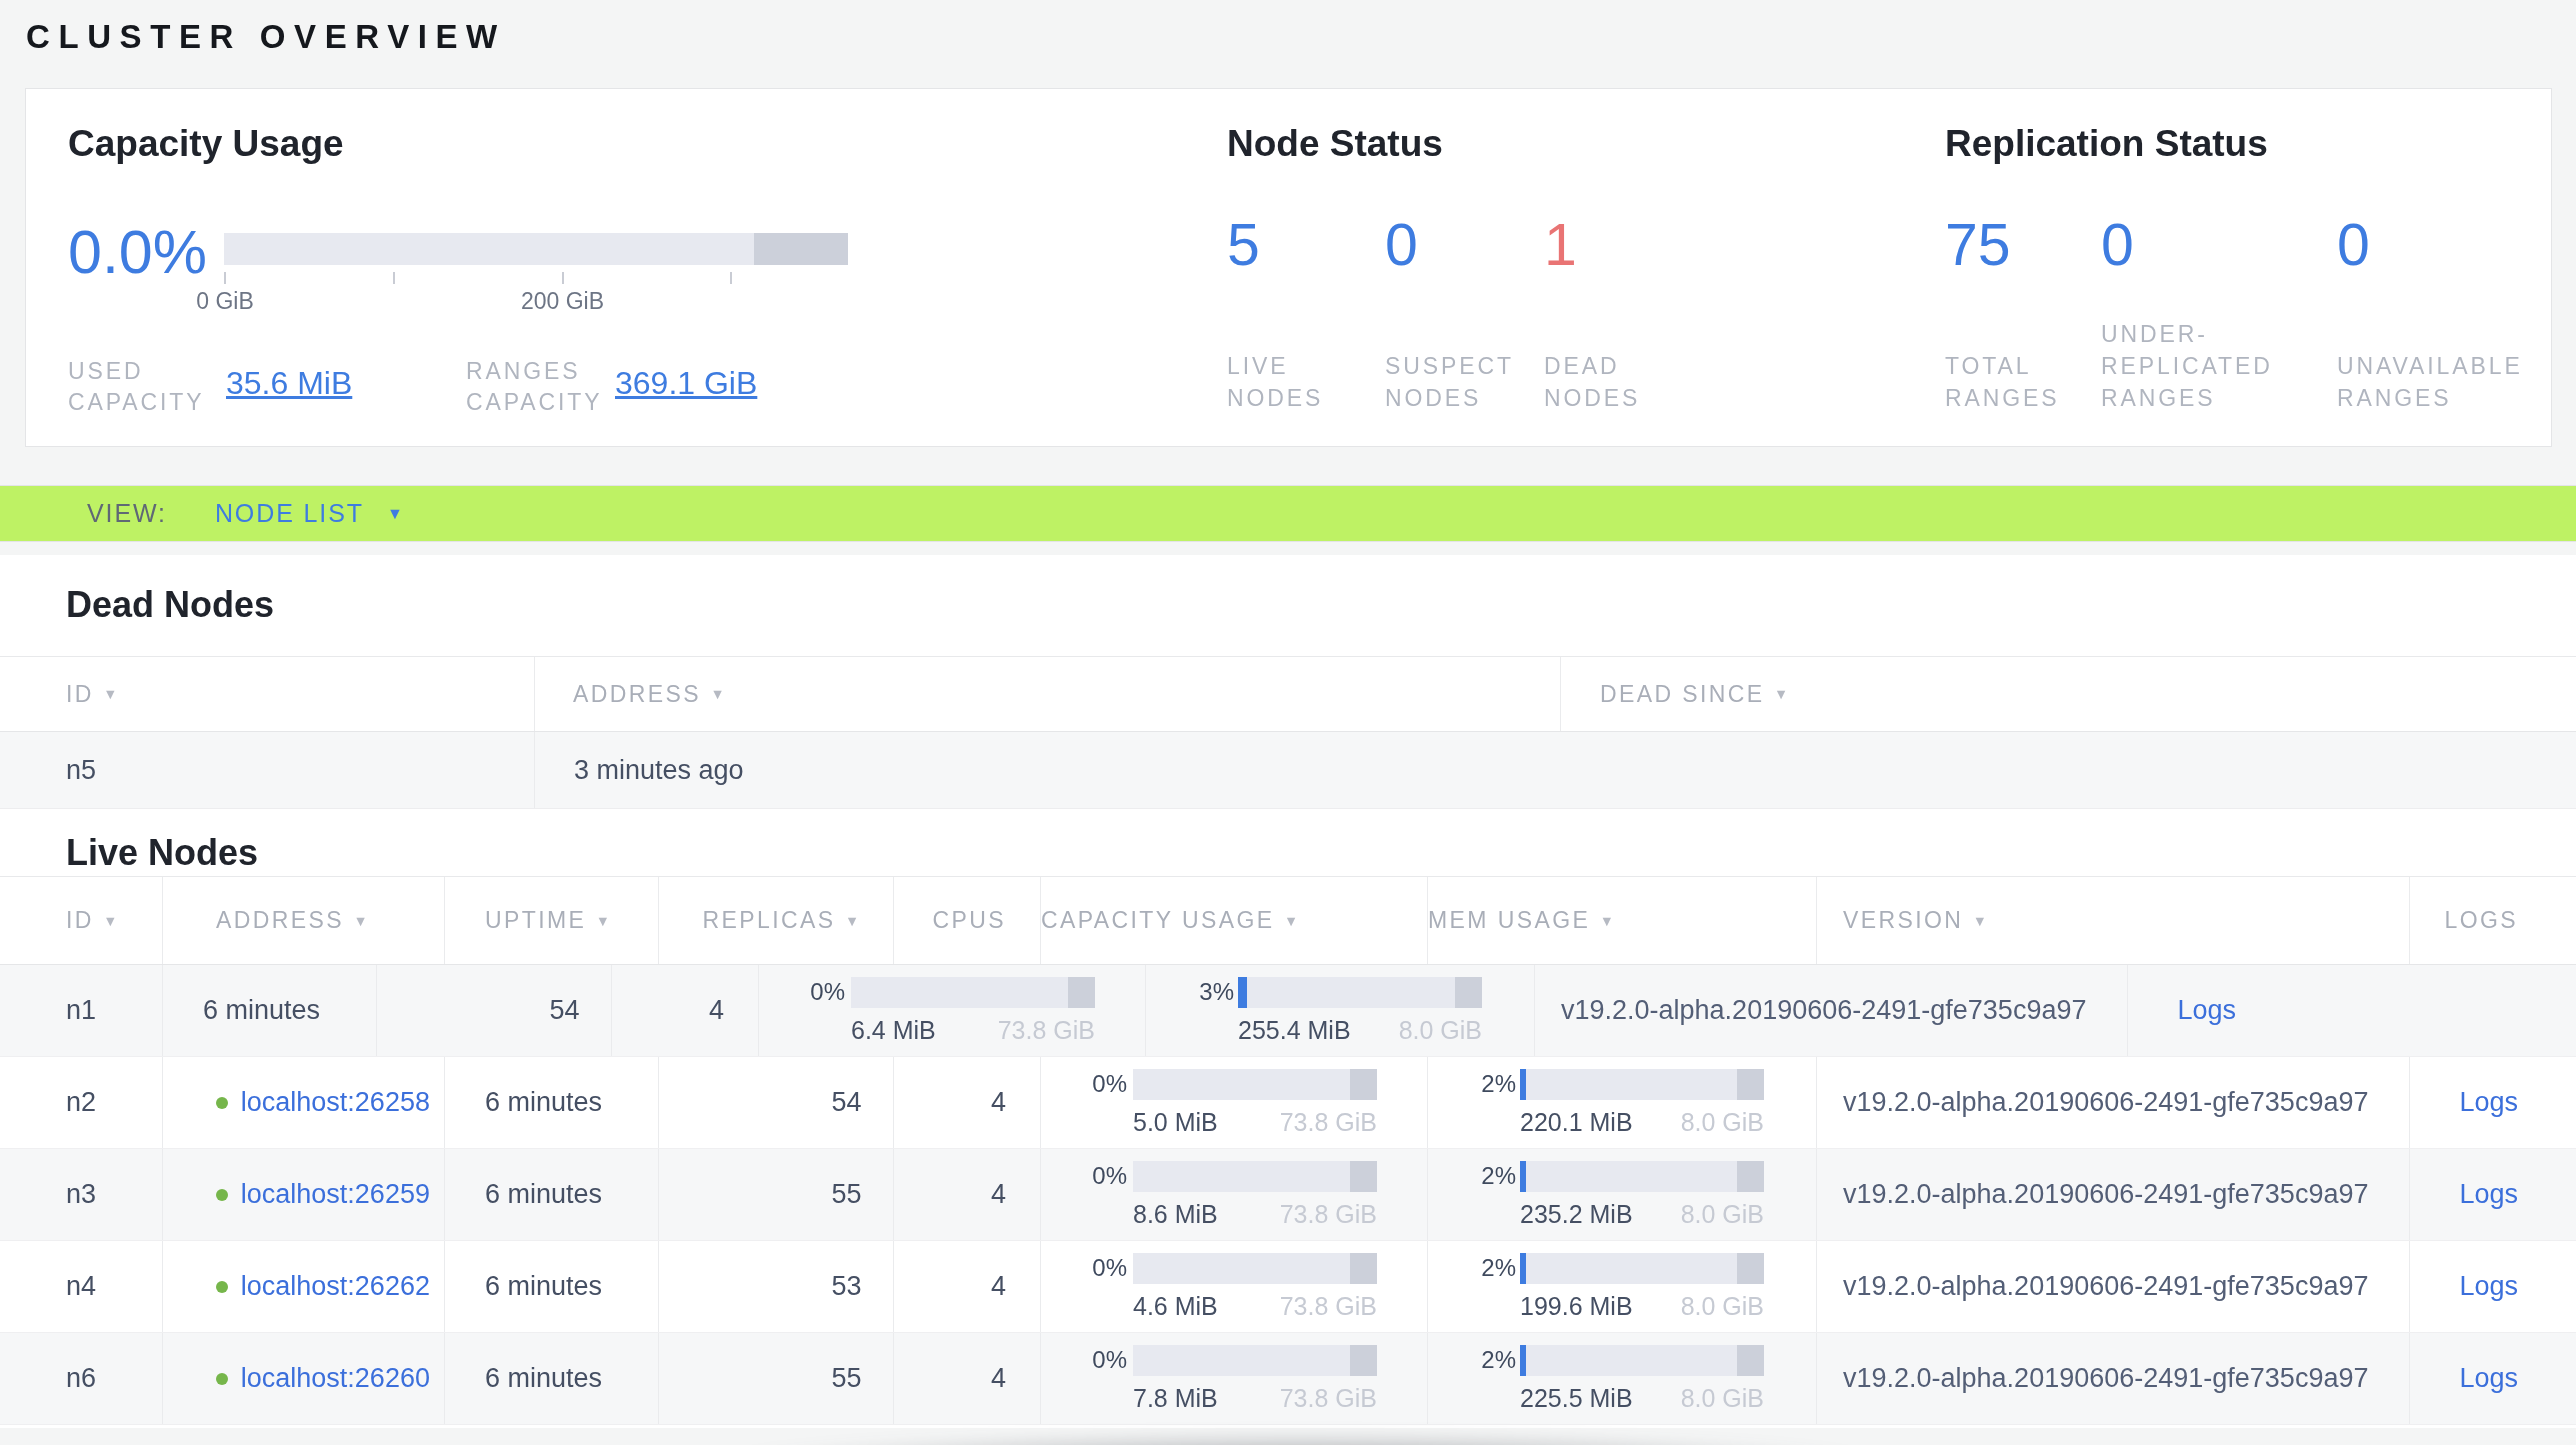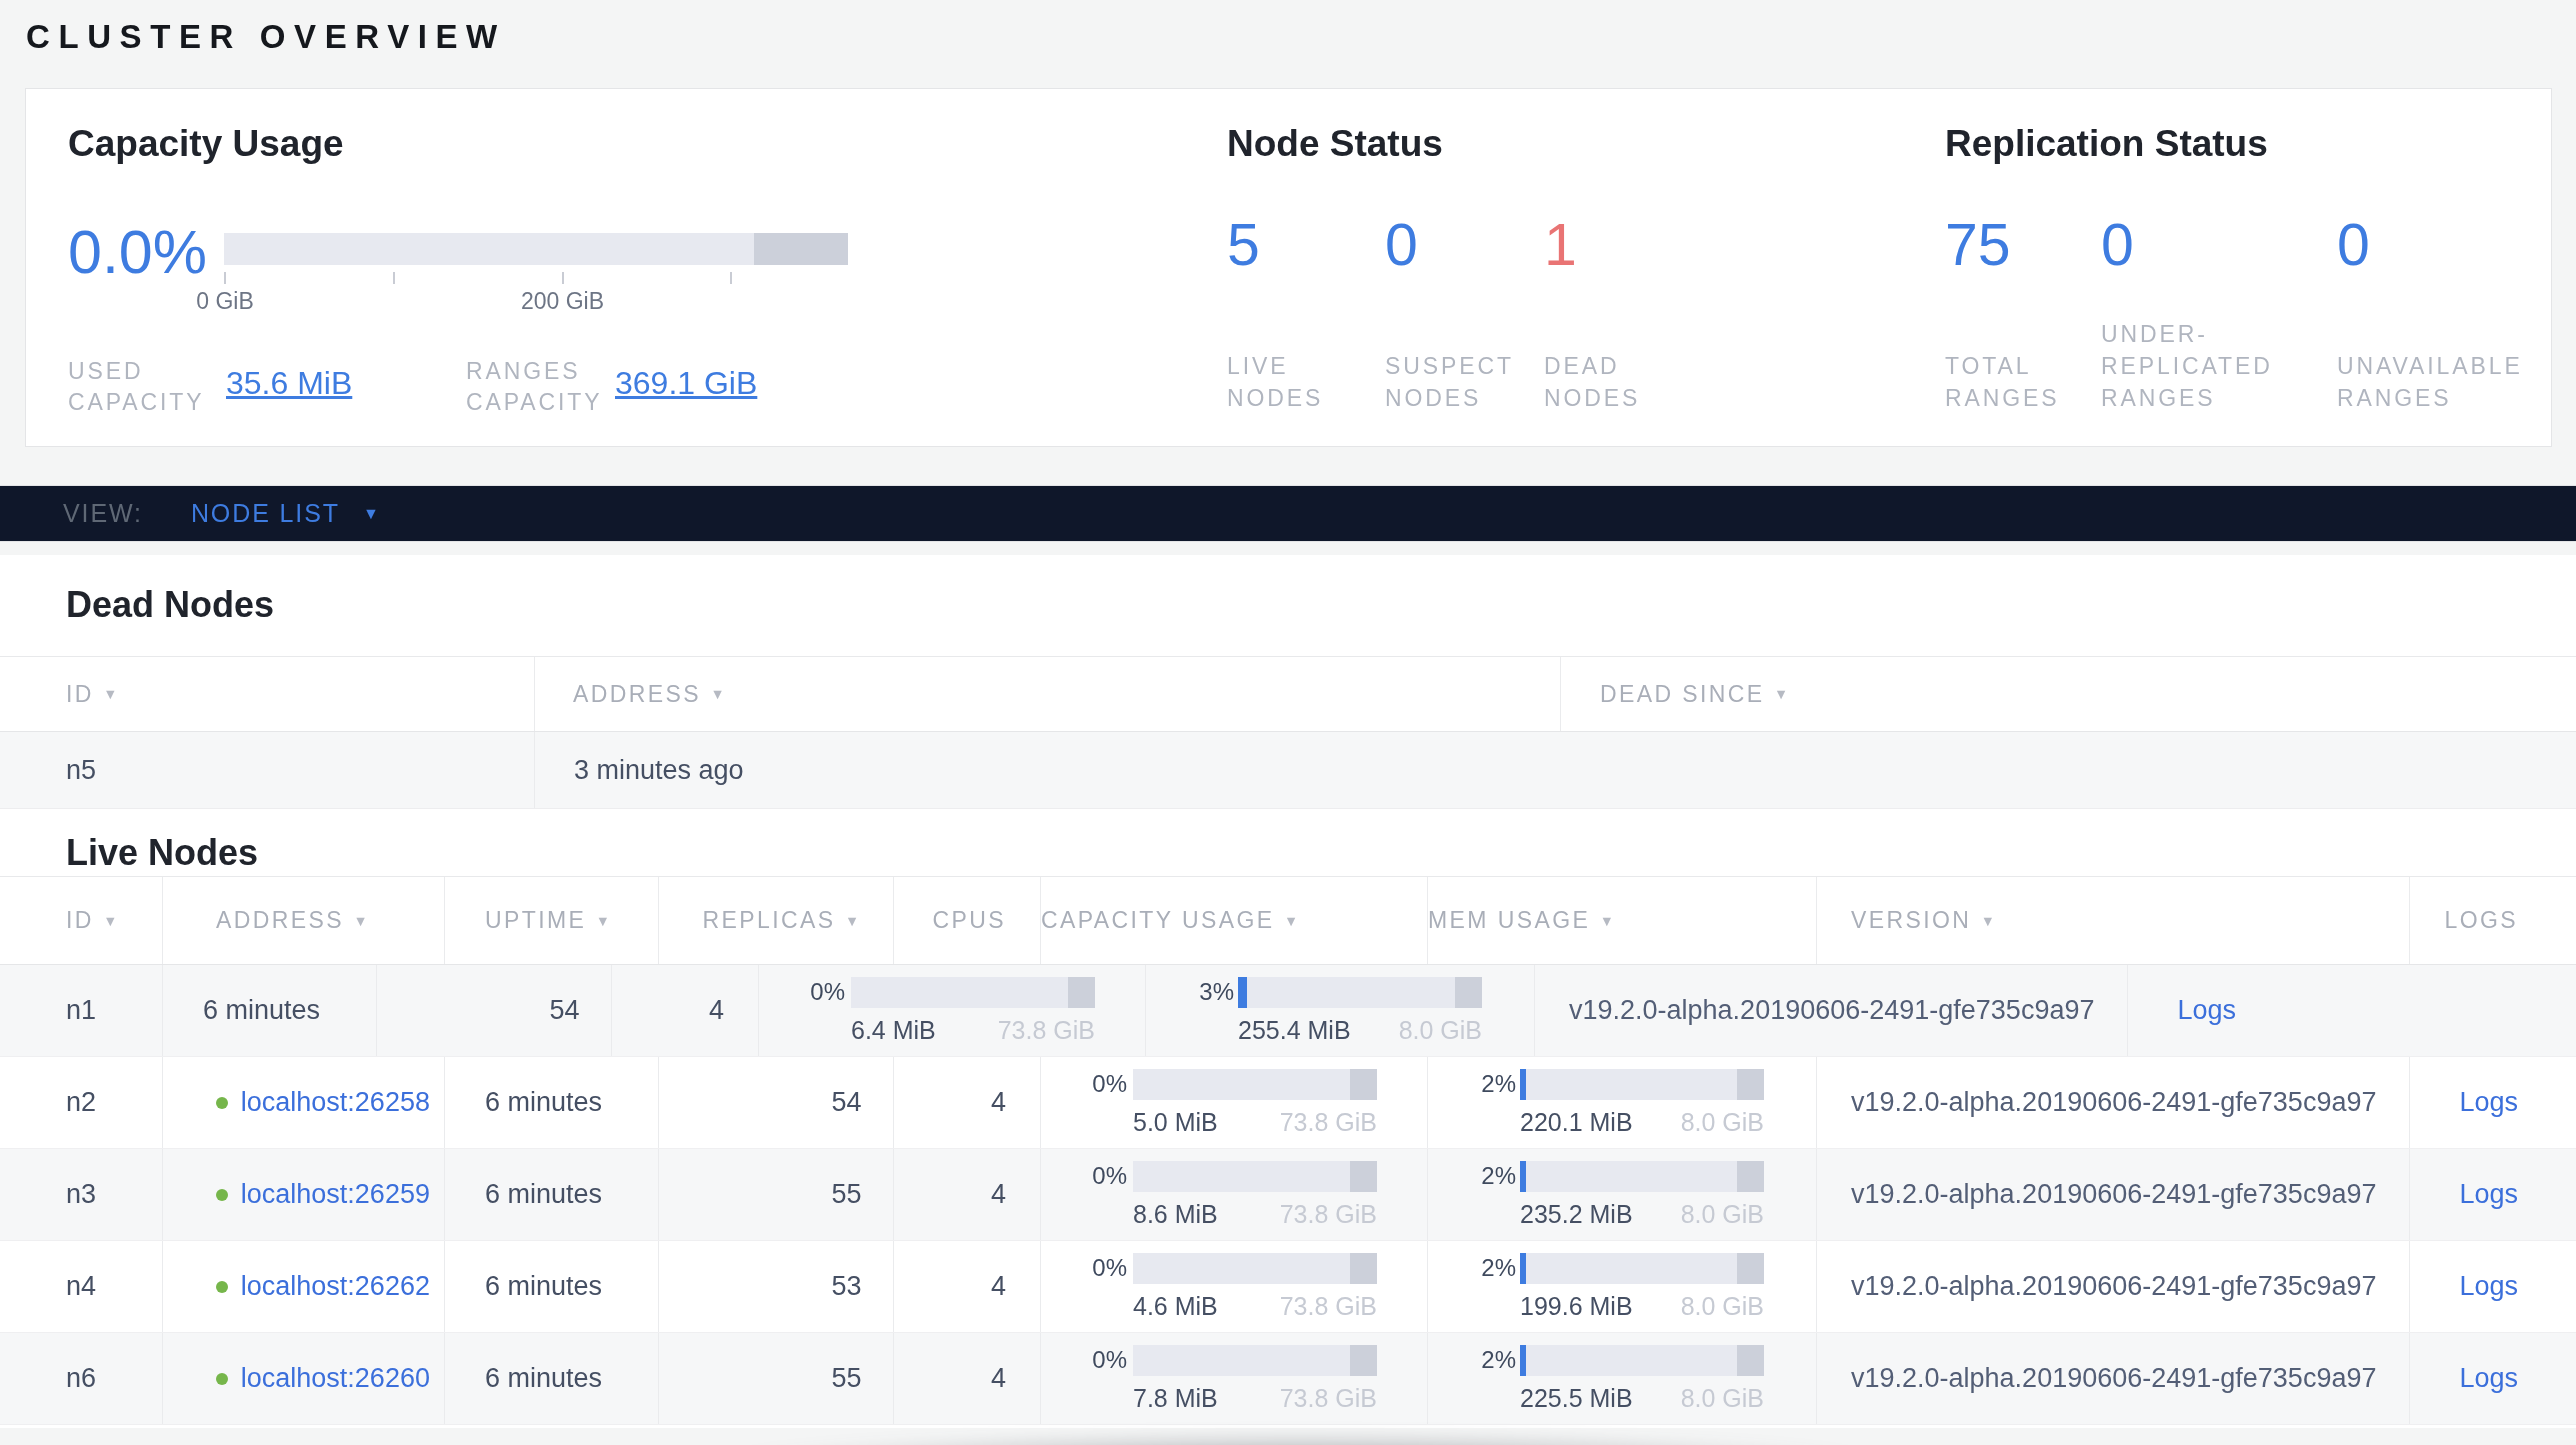--- a/index.html
+++ b/index.html
@@ -54,23 +54,23 @@
   .stat { position:absolute; top:0; bottom:0; }
   .stat-value { font-size:59px; color:var(--accent); }
   .stat.danger .stat-value { color:var(--danger); }
   .stat-label {
     position:absolute; bottom:0; left:0;
     font-size:23px; letter-spacing:2.9px; line-height:32px; color:var(--label-gray);
   }
 
   
   .view-bar {
-    margin-top:38px; height:57px; background:#0f172a;
+    margin-top:38px; height:57px; background:#bef264;
     border-top:1px solid #e3e4e6; border-bottom:1px solid #e3e4e6;
-    display:flex; align-items:center;
+    display:flex; align-items:center;padding-left:24px;
   }
   .view-label { margin-left:63px; font-size:25px; letter-spacing:1.9px; color:#5f6875; }
   .view-select { margin-left:48px; display:flex; align-items:center; cursor:pointer; }
   .view-selected { font-size:25px; letter-spacing:1.9px; color:var(--accent); }
   .view-caret { margin-left:23px; font-size:16px; color:var(--accent); }
 
   
   .tables-container { margin-top:13.4px; background:#ffffff; height:873px; }
   .tbl-heading { font-size:36px; font-weight:700; color:#20242c; }
   .h-dead { padding:29px 0 0 66px; height:101px; }
@@ -94,21 +94,21 @@
   .dead-row { height:77px; background:#f6f7f8; border-bottom:1px solid #ededef; }
 
   
   .c0 { width:162px; padding-left:66px; }
   .c1 { width:282px; padding-left:53px; }
   .c2 { width:214px; padding-left:40px; }
   .c3 { width:235px; justify-content:flex-end; padding-right:31.5px; }
   .c4 { width:147px; justify-content:flex-end; padding-right:34px; }
   .c5 { width:387px; }
   .c6 { width:389px; }
-  .c7 { width:593px; padding-left:34px; }
+  .c7 { width:593px; padding-left:26px; }
   .c8 { width:168px; justify-content:flex-end; padding-right:59px; }
   .live-th  { height:89px; }
   .live-row { height:92px; border-bottom:1px solid #efeff1; background:#fff; }
   .live-row.alt { background:#f6f7f8; }
   .cell.version { color:#535e76; }
 
   .dot { width:12.4px; height:12.4px; border-radius:50%; margin-right:12.4px; flex:none; }
   .dot.live { background:var(--live-green); }
   .dot.dead { background:var(--danger); }
 

